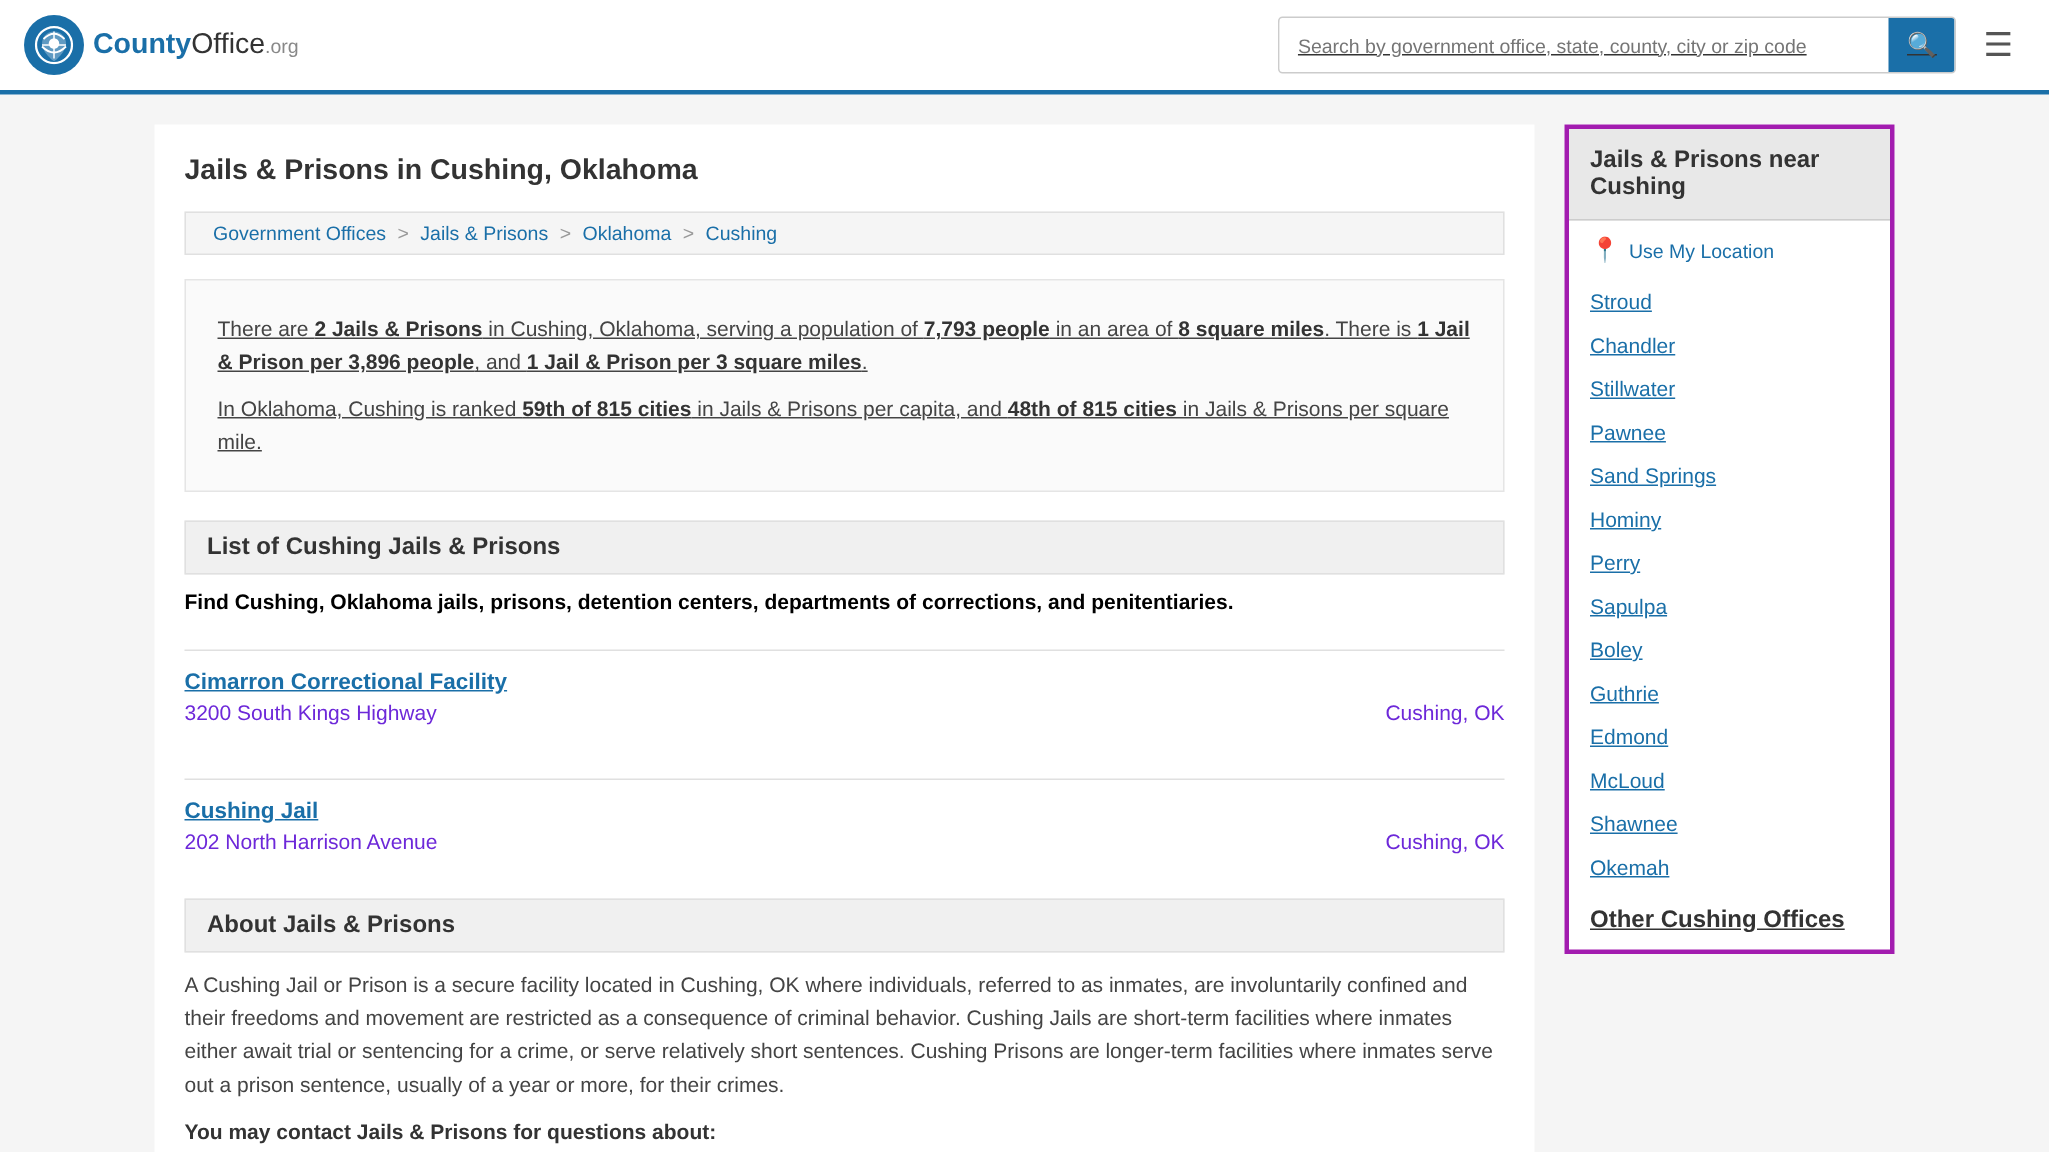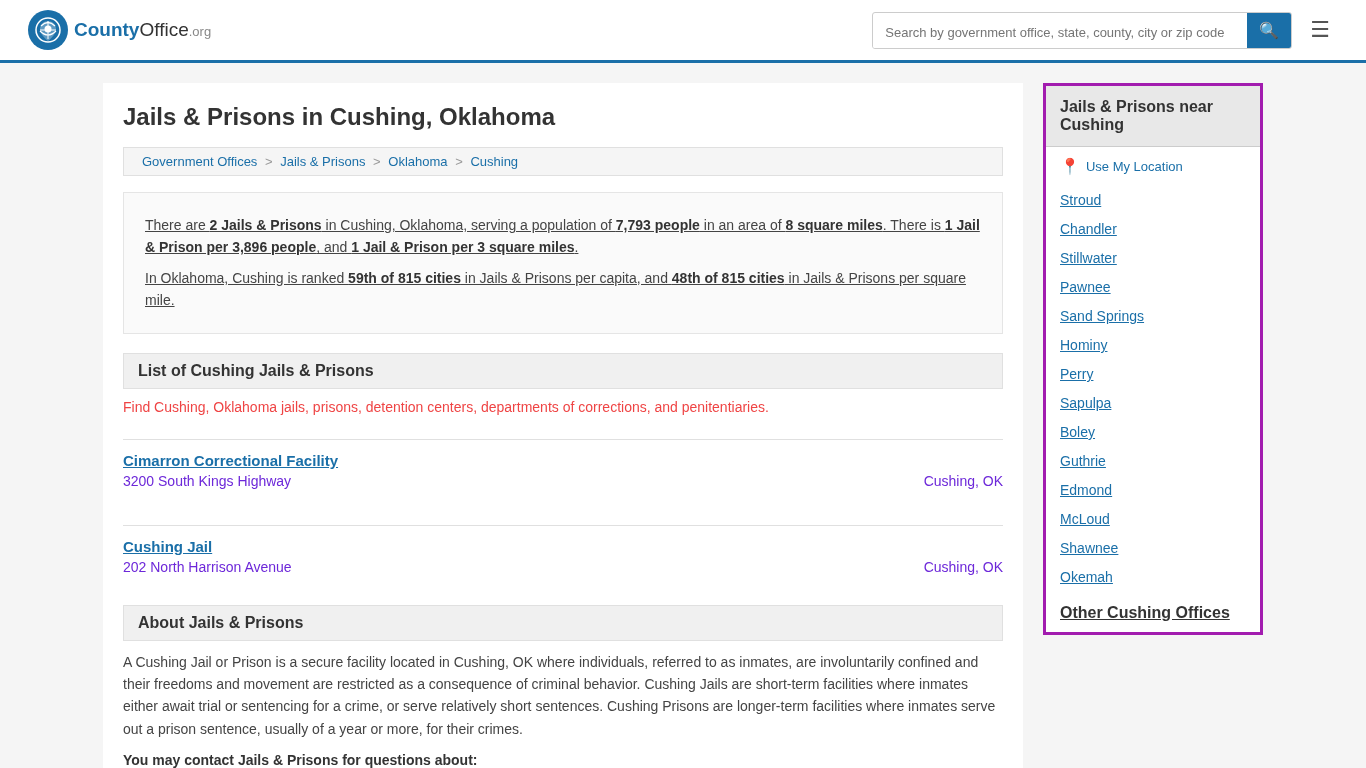--- a/index.html
+++ b/index.html
@@ -2,21 +2,21 @@
 <html><head>
   <meta charset="utf-8">
   <style>
     * { margin: 0; padding: 0; box-sizing: border-box; }
     body { font-family: Arial, sans-serif; font-size: 14px; color: #333; background: #f5f5f5; }
 
     
     .header {
       background: #fff;
       border-bottom: 3px solid #1a6fa8;
-      padding: 10px 28px;
+      padding: 10px 16px;
       display: flex;
       align-items: center;
       justify-content: space-between;
     }
     .logo-area {
       display: flex;
       align-items: center;
       gap: 6px;
     }
     .logo-icon {
@@ -31,25 +31,26 @@
       font-size: 18px;
       font-weight: bold;
     }
     .header-right {
       display: flex;
       align-items: center;
       gap: 10px;
     }
     .search-bar {
       display: flex;
-      align-items: flex-end;
+      align-items: center;
       border: 1px solid #ccc;
       border-radius: 3px;
       overflow: hidden;
-      width: 420px;
+      width: 452px;
+      text-decoration: underline;
     }
     .search-bar input {
       border: none;
       outline: none;
       padding: 8px 12px;
       width: 100%;
       font-size: 13px;
       color: #999;
     }
     .search-btn {
@@ -78,21 +79,21 @@
       gap: 20px;
     }
 
     
     .content {
       flex: 1;
       background: #fff;
       padding: 20px;
     }
     .page-title {
-      font-size: 24px;
+      font-size: 19px;
       font-weight: bold;
       color: #333;
       margin-bottom: 16px;
     }
 
     
     .breadcrumb {
       font-size: 13px;
       color: #555;
       margin-bottom: 16px;
@@ -129,22 +130,23 @@
       color: #333;
       background: #f0f0f0;
       padding: 8px 14px;
       margin: 18px 0 10px 0;
       border: 1px solid #e0e0e0;
     }
 
     
     .facility-desc {
       font-size: 14px;
-      color: #ef4444;
+      color: #000000;
       margin-bottom: 14px;
+      font-weight: bold;
     }
 
     
     .facility-entry {
       border-top: 1px solid #e0e0e0;
       padding: 12px 0;
       margin-top: 24px;
     }
     .facility-name {
       font-size: 15px;

